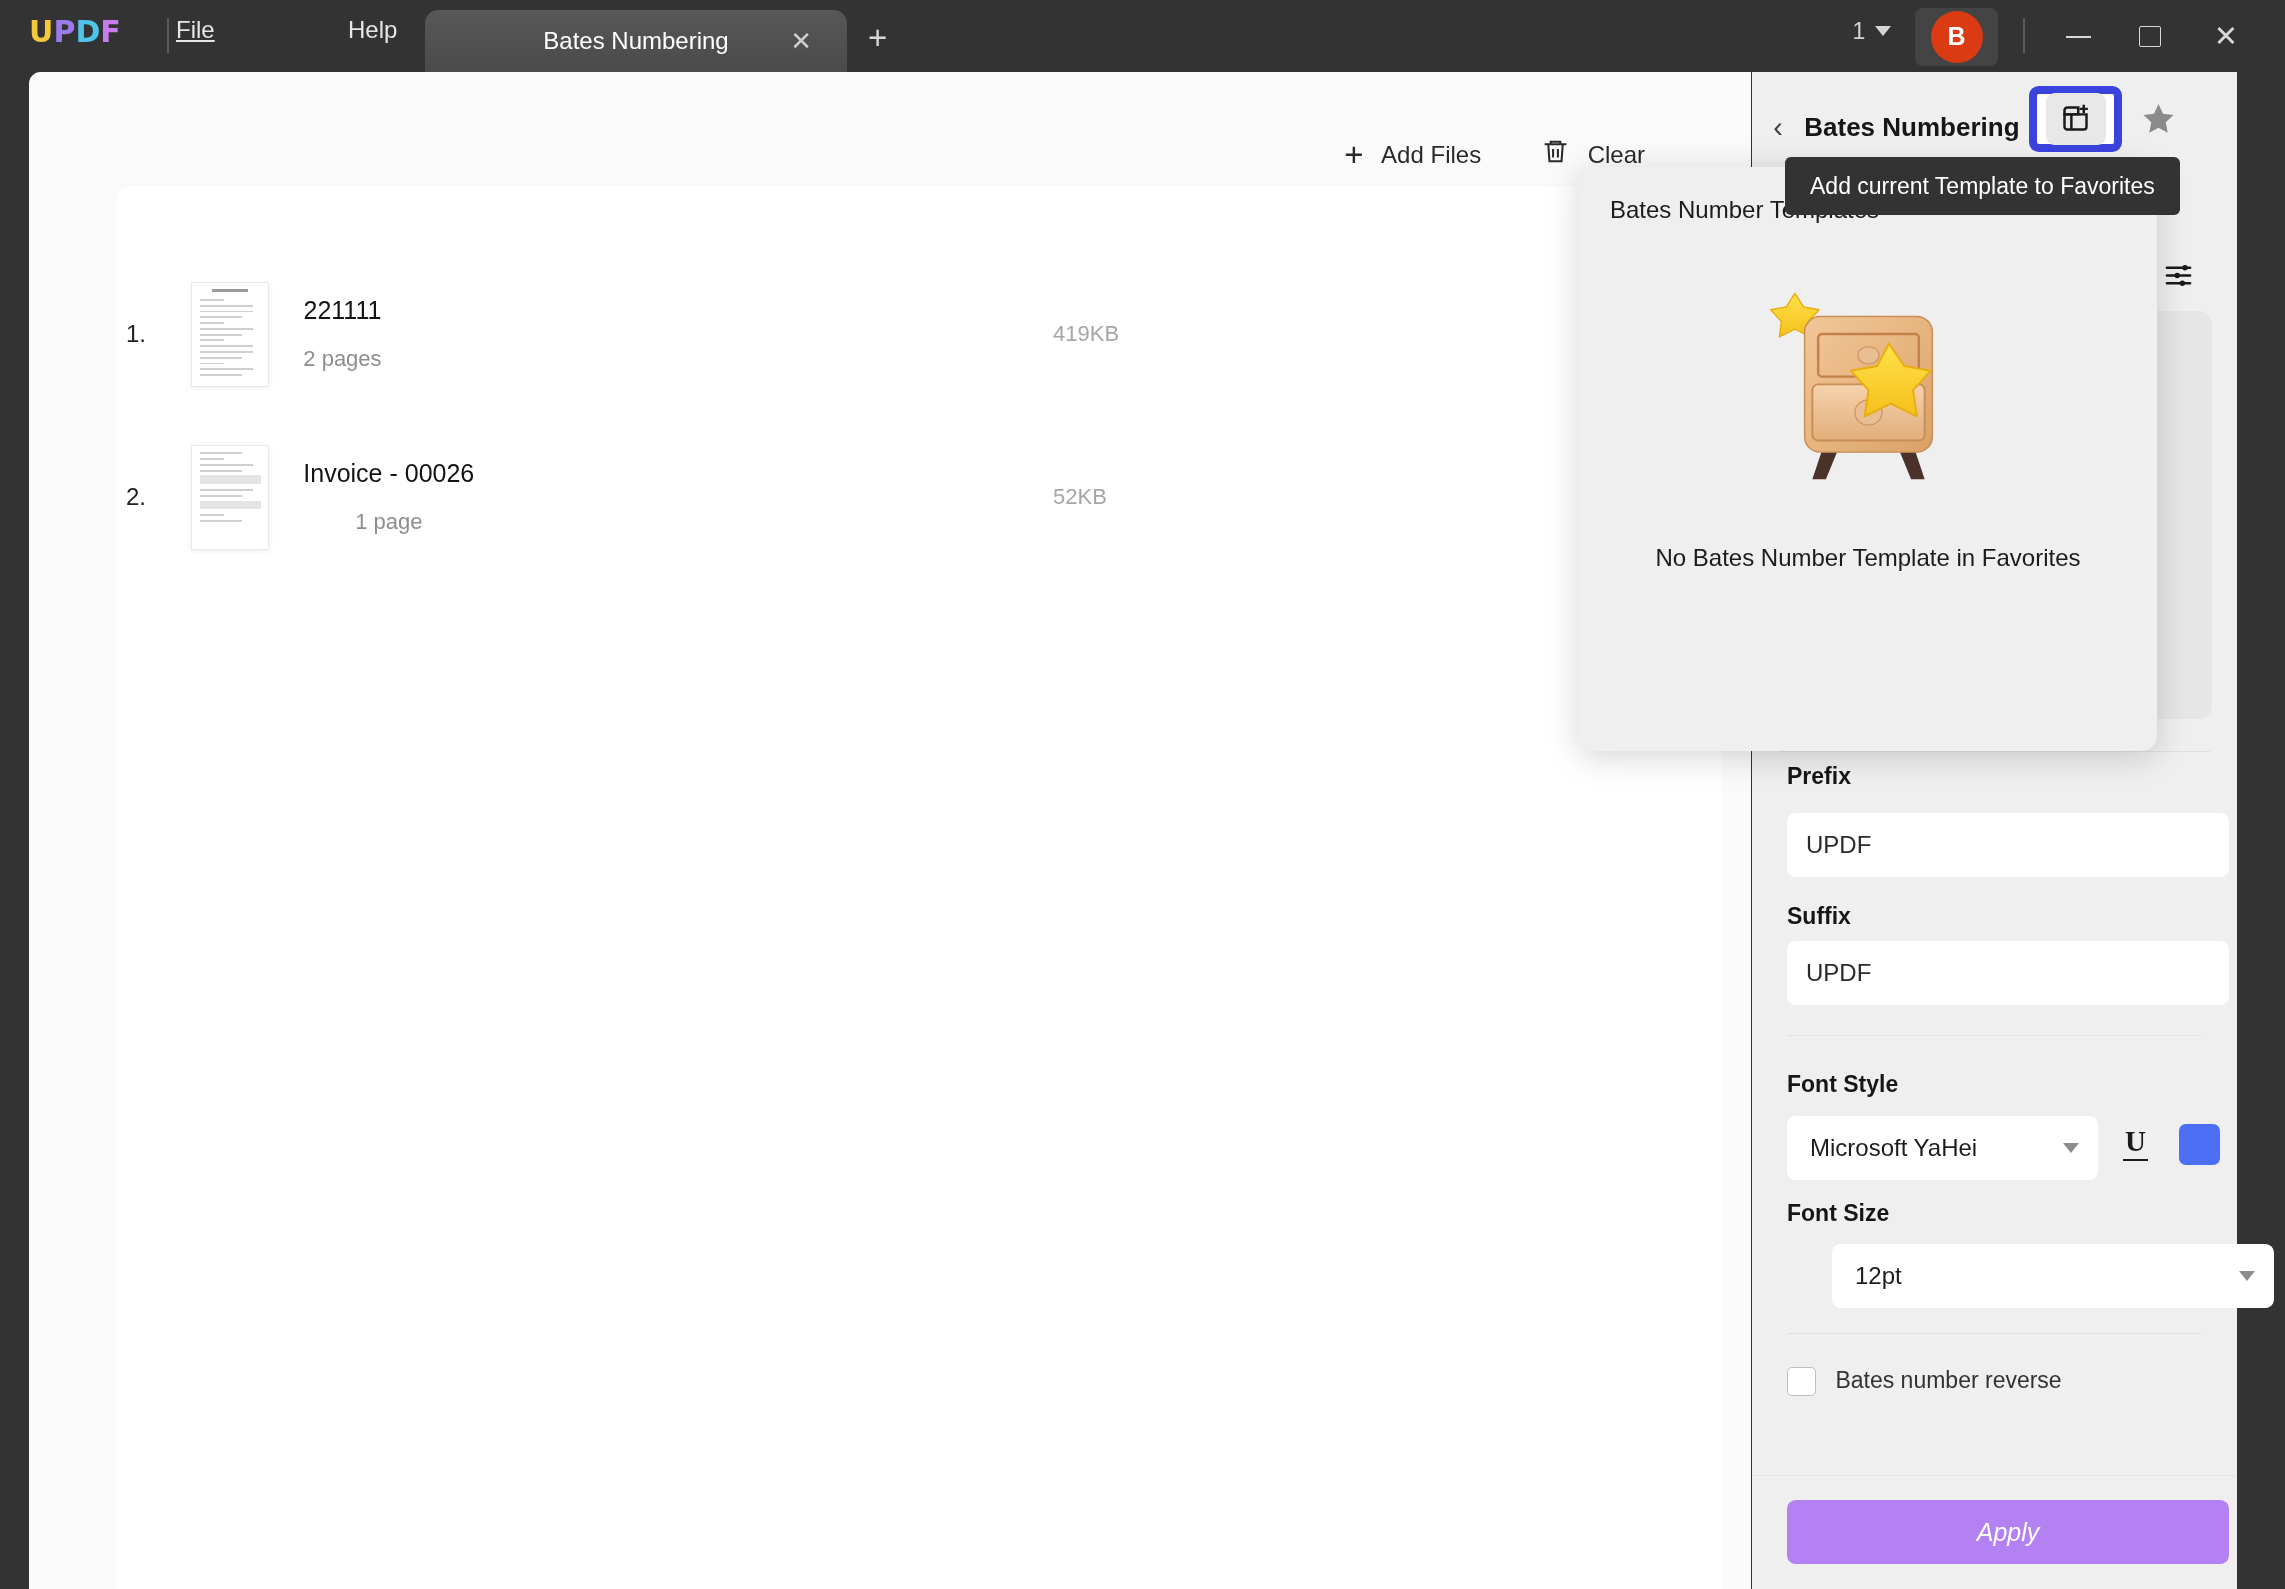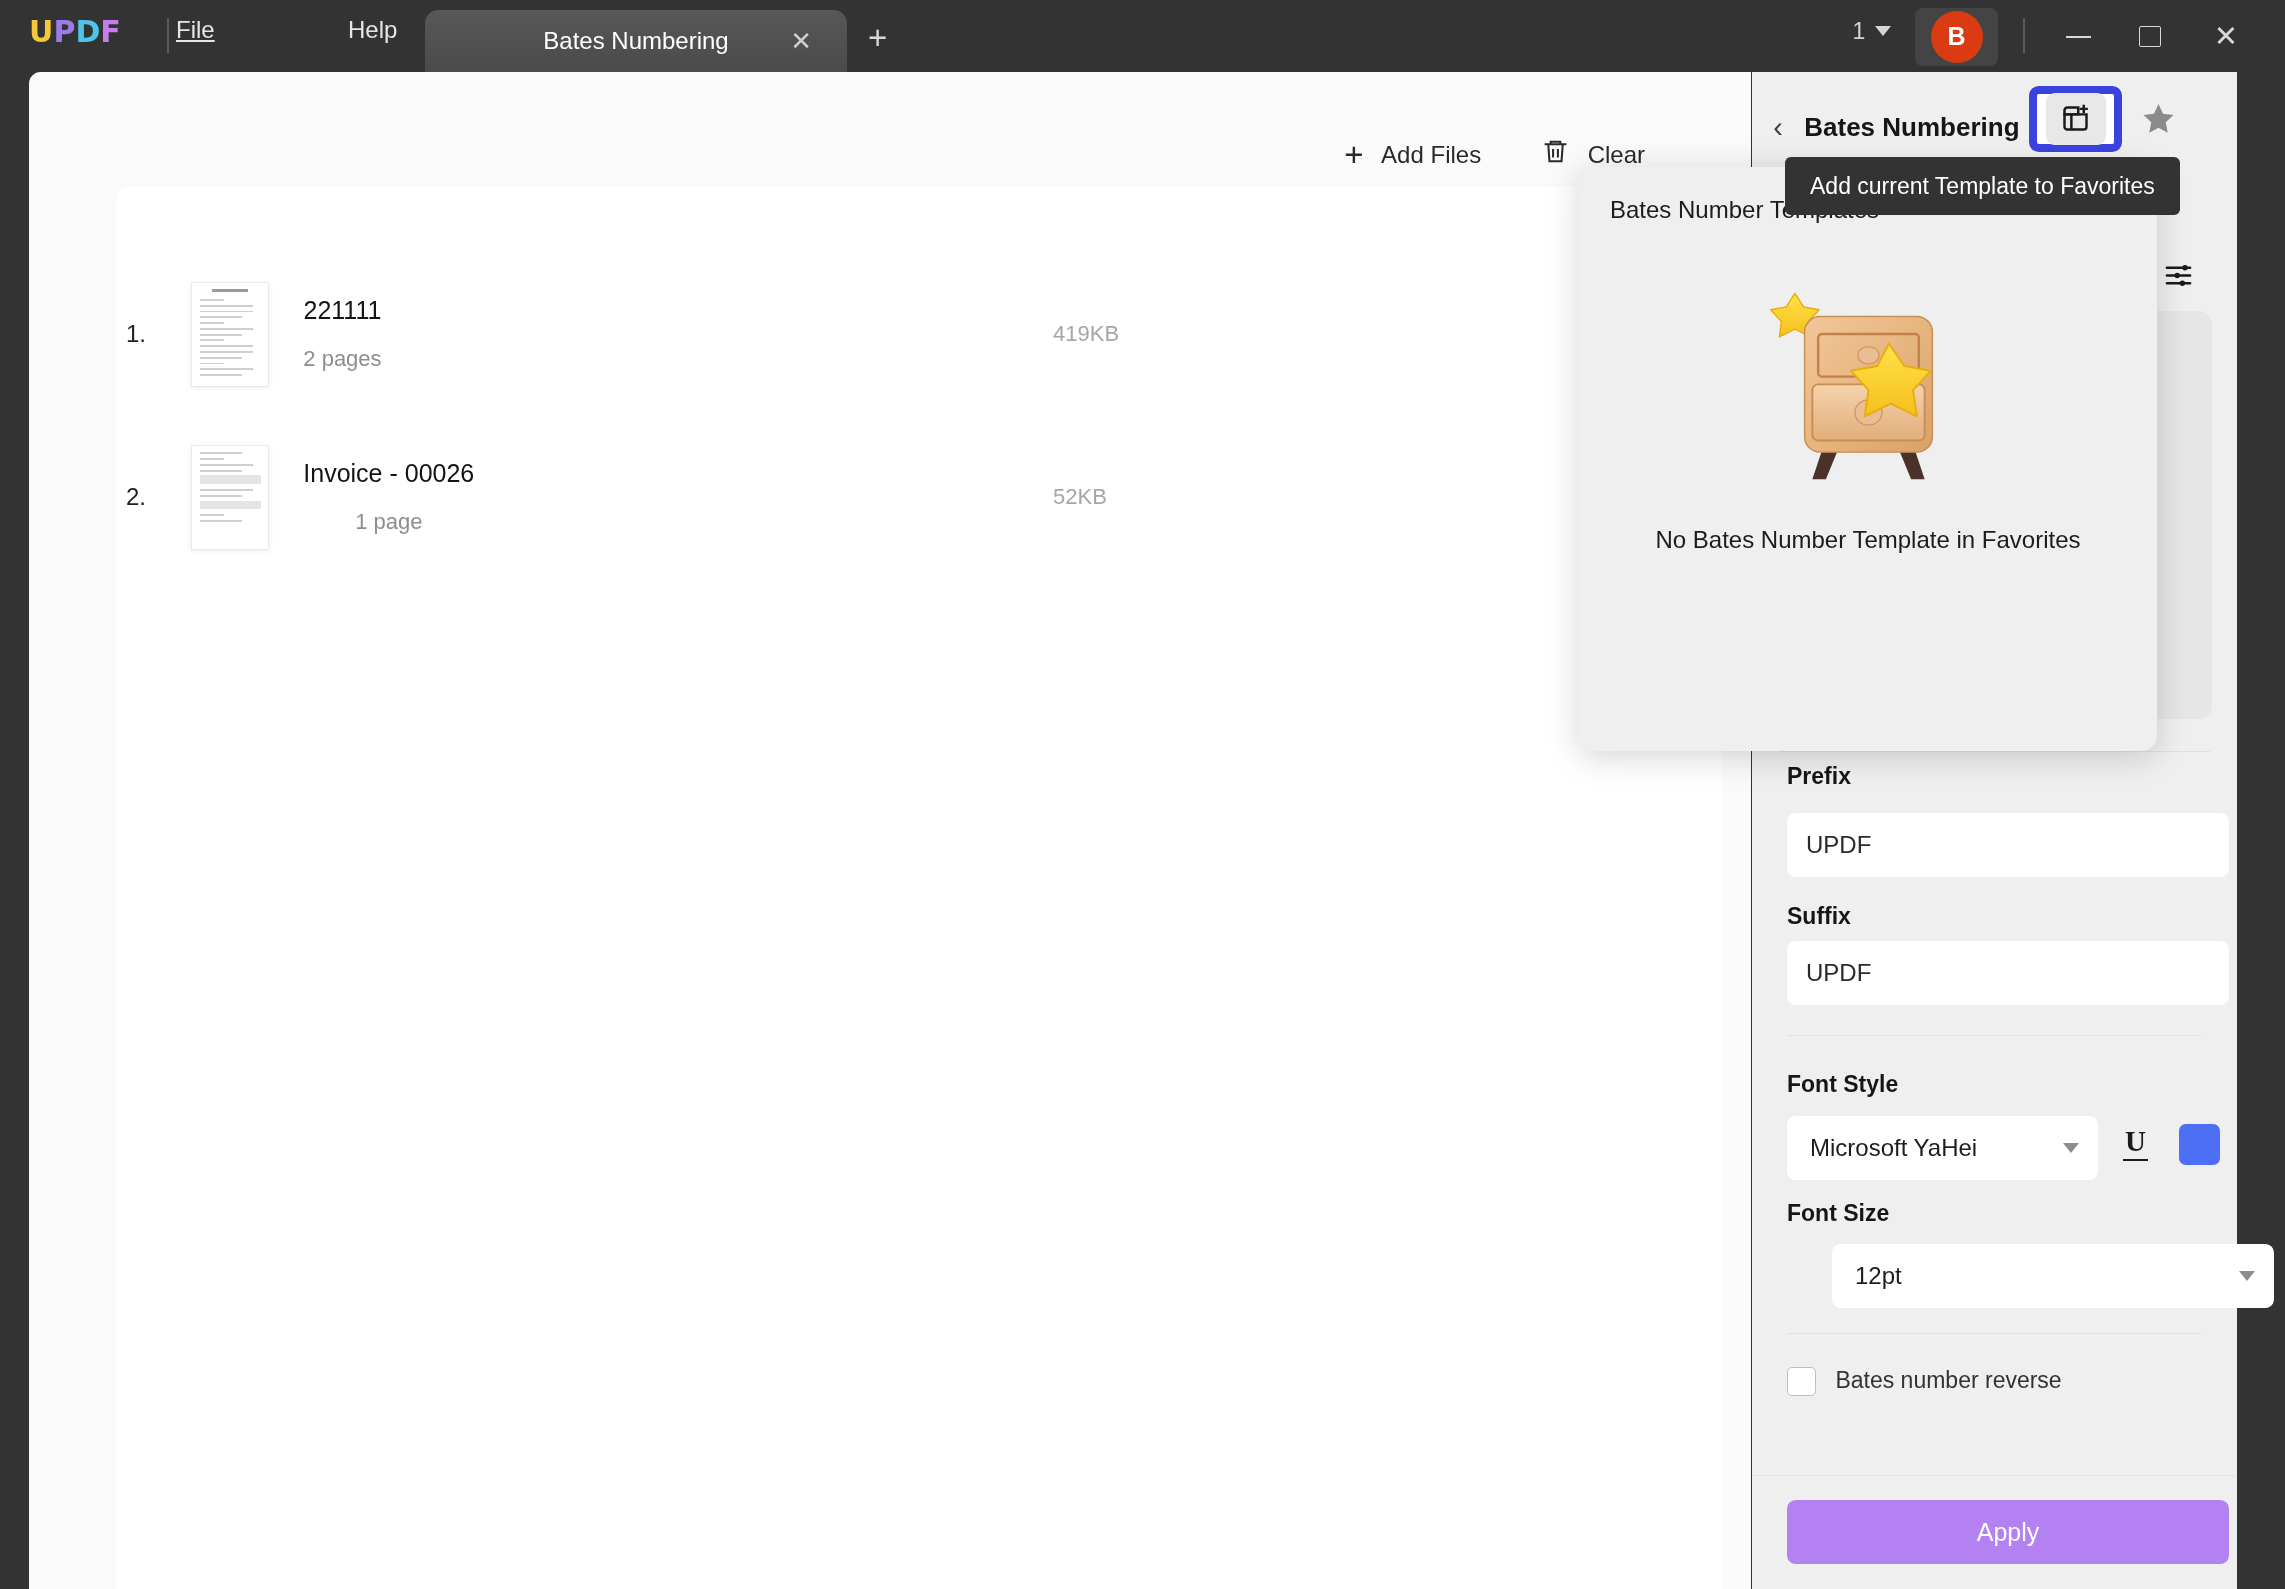--- a/index.html
+++ b/index.html
@@ -302,41 +302,42 @@
     background: #EFEFEF;
     border-top: 1px solid #E4E4E4;
   }
   .apply-btn {
     position: absolute; left: 35px; top: 24px;
     width: 442px; height: 64px;
     background: #B481F2; border-radius: 8.7px;
     display: flex; align-items: center; justify-content: center;
     color: #ffffff; font-size: 25px;
     cursor: pointer;
+    font-style: italic;
   }
 
   
   .popup {
     position: absolute; top: 167px; left: 1579px;
     width: 578px; height: 584px;
     background: #EFEFEF;
     border-radius: 15.5px;
     box-shadow: 0 5.8px 33px rgba(0,0,0,0.17);
     z-index: 40;
   }
   .popup-title {
     position: absolute; top: 29px; left: 31px;
     font-size: 24px; color: #1c1c1c;
   }
   .popup-empty {
     position: absolute; left: 0; right: 0; top: 107px;
     display: flex; flex-direction: column; align-items: center;
   }
   .popup-empty-text {
-    margin-top: 35px; font-size: 24px; color: #1c1c1c;
+    margin-top: 53px; font-size: 24px; color: #1c1c1c;
   }
 
   
   .tooltip {
     position: absolute; top: 157px; left: 1785px;
     height: 58px; padding: 0 25px;
     background: #333333; color: #ffffff;
     border-radius: 5.8px;
     display: flex; align-items: center;
     font-size: 23px;

